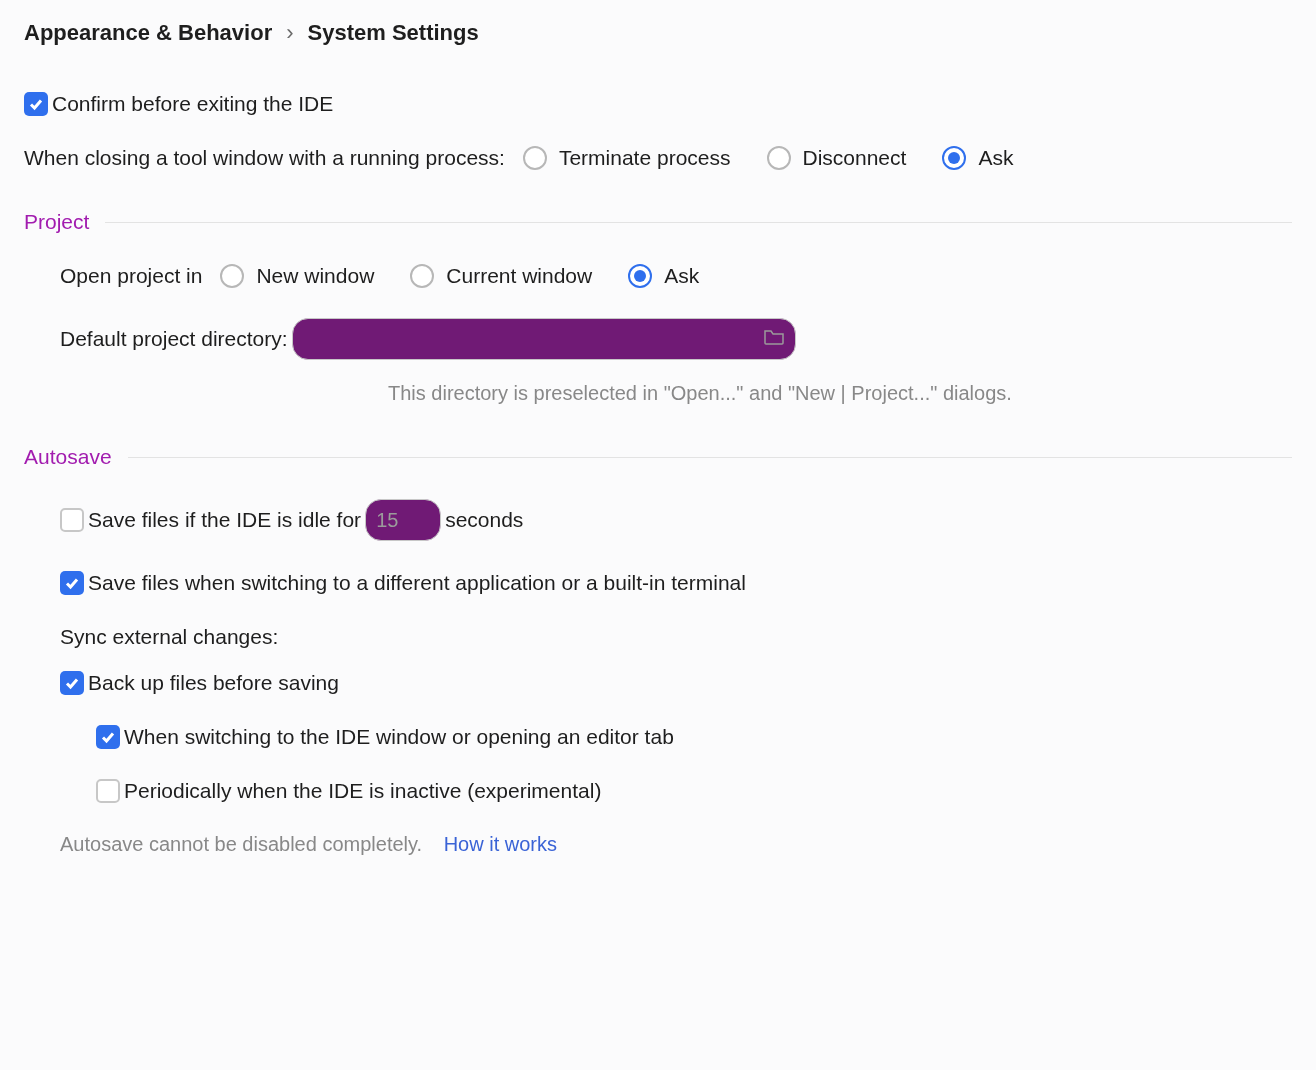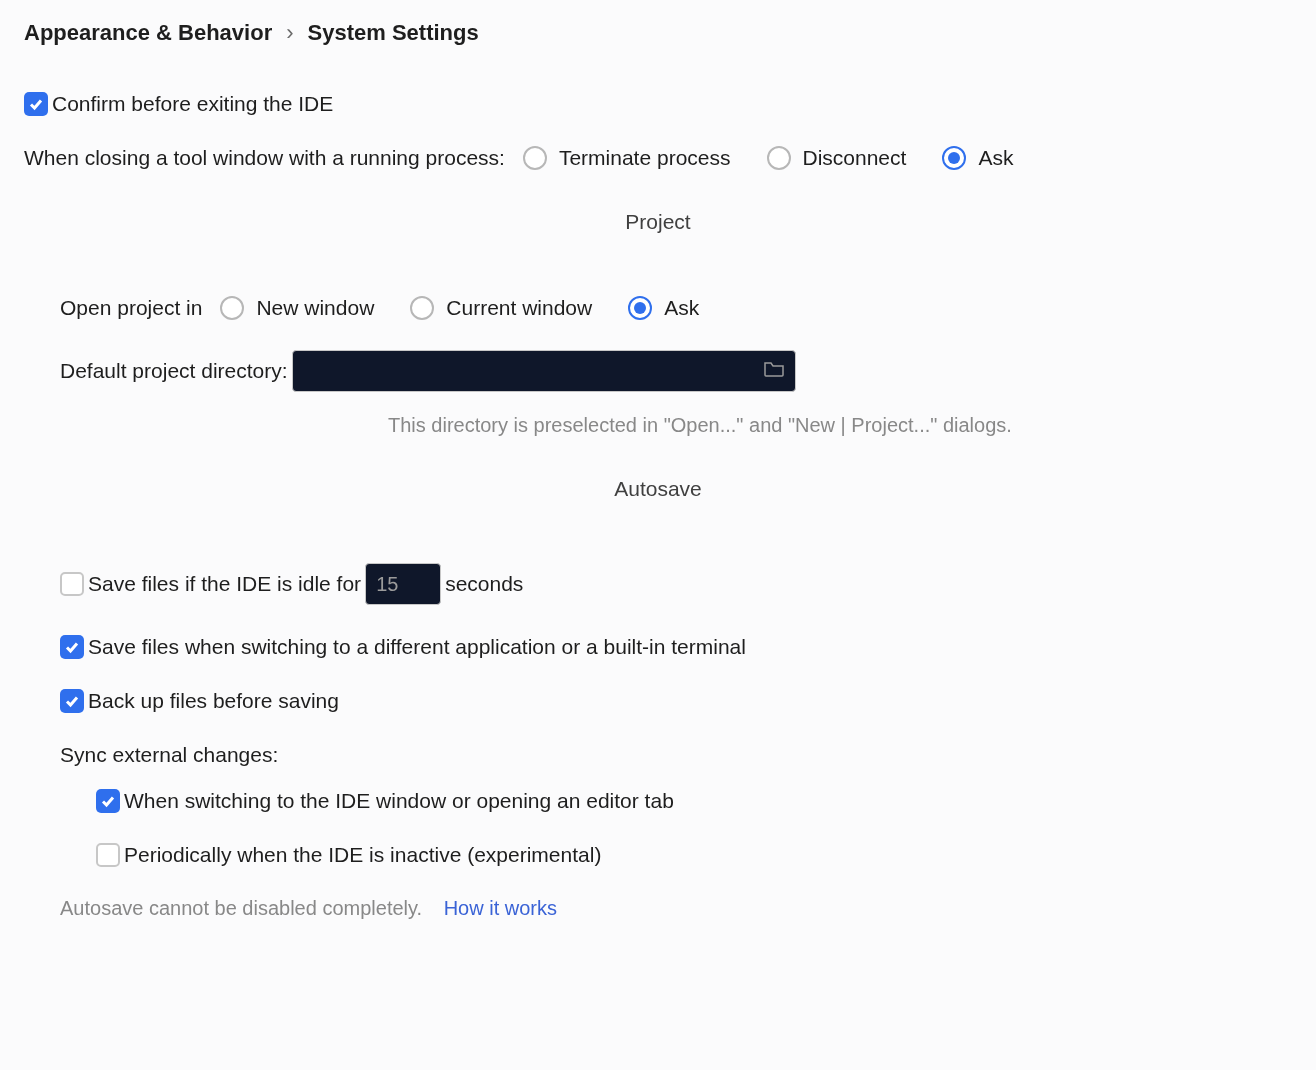--- a/index.html
+++ b/index.html
@@ -30,25 +30,24 @@
     font-size: 21px;
   }
   .row.tight { margin-bottom: 28px; }
   .row .lbl { white-space: nowrap; }
   .section {
     margin-top: 40px;
   }
   .section-header {
     display: flex;
     align-items: center;
-    gap: 32px;
+    gap: 16px;
     font-size: 21px;
     margin-bottom: 30px;
-    color: #404040;
-    flex-direction: column;
+    color: #a21caf;
   }
   .section-header .rule {
     flex: 1;
     height: 1px;
     background: #e3e3e3;
   }
   .indent { padding-left: 36px; }
   .indent2 { padding-left: 72px; }
 
   
@@ -81,22 +80,22 @@
     width: 12px; height: 12px;
     border-radius: 50%;
     background: #2f6fed;
   }
   .radio-group { display: flex; align-items: center; gap: 36px; }
   .radio-item { display: flex; align-items: flex-end; gap: 12px; font-size: 21px; }
 
   .text-input {
     height: 42px;
     border: 1px solid #c7c7c7;
-    border-radius: 4px;
-    background: #0f172a;
+    border-radius: 16px;
+    background: #701a75;
     padding: 0 10px;
     font-size: 20px;
     color: #1e1e1e;
     display: flex;
     align-items: center;
   }
   .dir-input {
     width: 504px;
     justify-content: flex-end;
   }
@@ -218,32 +217,32 @@
 
     <div class="row">
       <span class="chk checked">
         <svg viewBox="0 0 16 16">
             <path d="M3 8.5 L6.5 12 L13 4.5"></path>
           </svg>
       </span>
       <span class="lbl">Save files when switching to a different application or a built-in terminal</span>
     </div>
 
+    <div class="row" style="margin-bottom:22px">
+      <span class="lbl">Sync external changes:</span>
+    </div>
+
     <div class="row">
       <span class="chk checked">
         <svg viewBox="0 0 16 16">
             <path d="M3 8.5 L6.5 12 L13 4.5"></path>
           </svg>
       </span>
       <span class="lbl">Back up files before saving</span>
     </div>
-
-    <div class="row" style="margin-bottom:22px">
-      <span class="lbl">Sync external changes:</span>
-    </div>
   </div>
 
   <div class="indent2">
     <div class="row">
       <span class="chk checked">
         <svg viewBox="0 0 16 16">
             <path d="M3 8.5 L6.5 12 L13 4.5"></path>
           </svg>
       </span>
       <span class="lbl">When switching to the IDE window or opening an editor tab</span>

